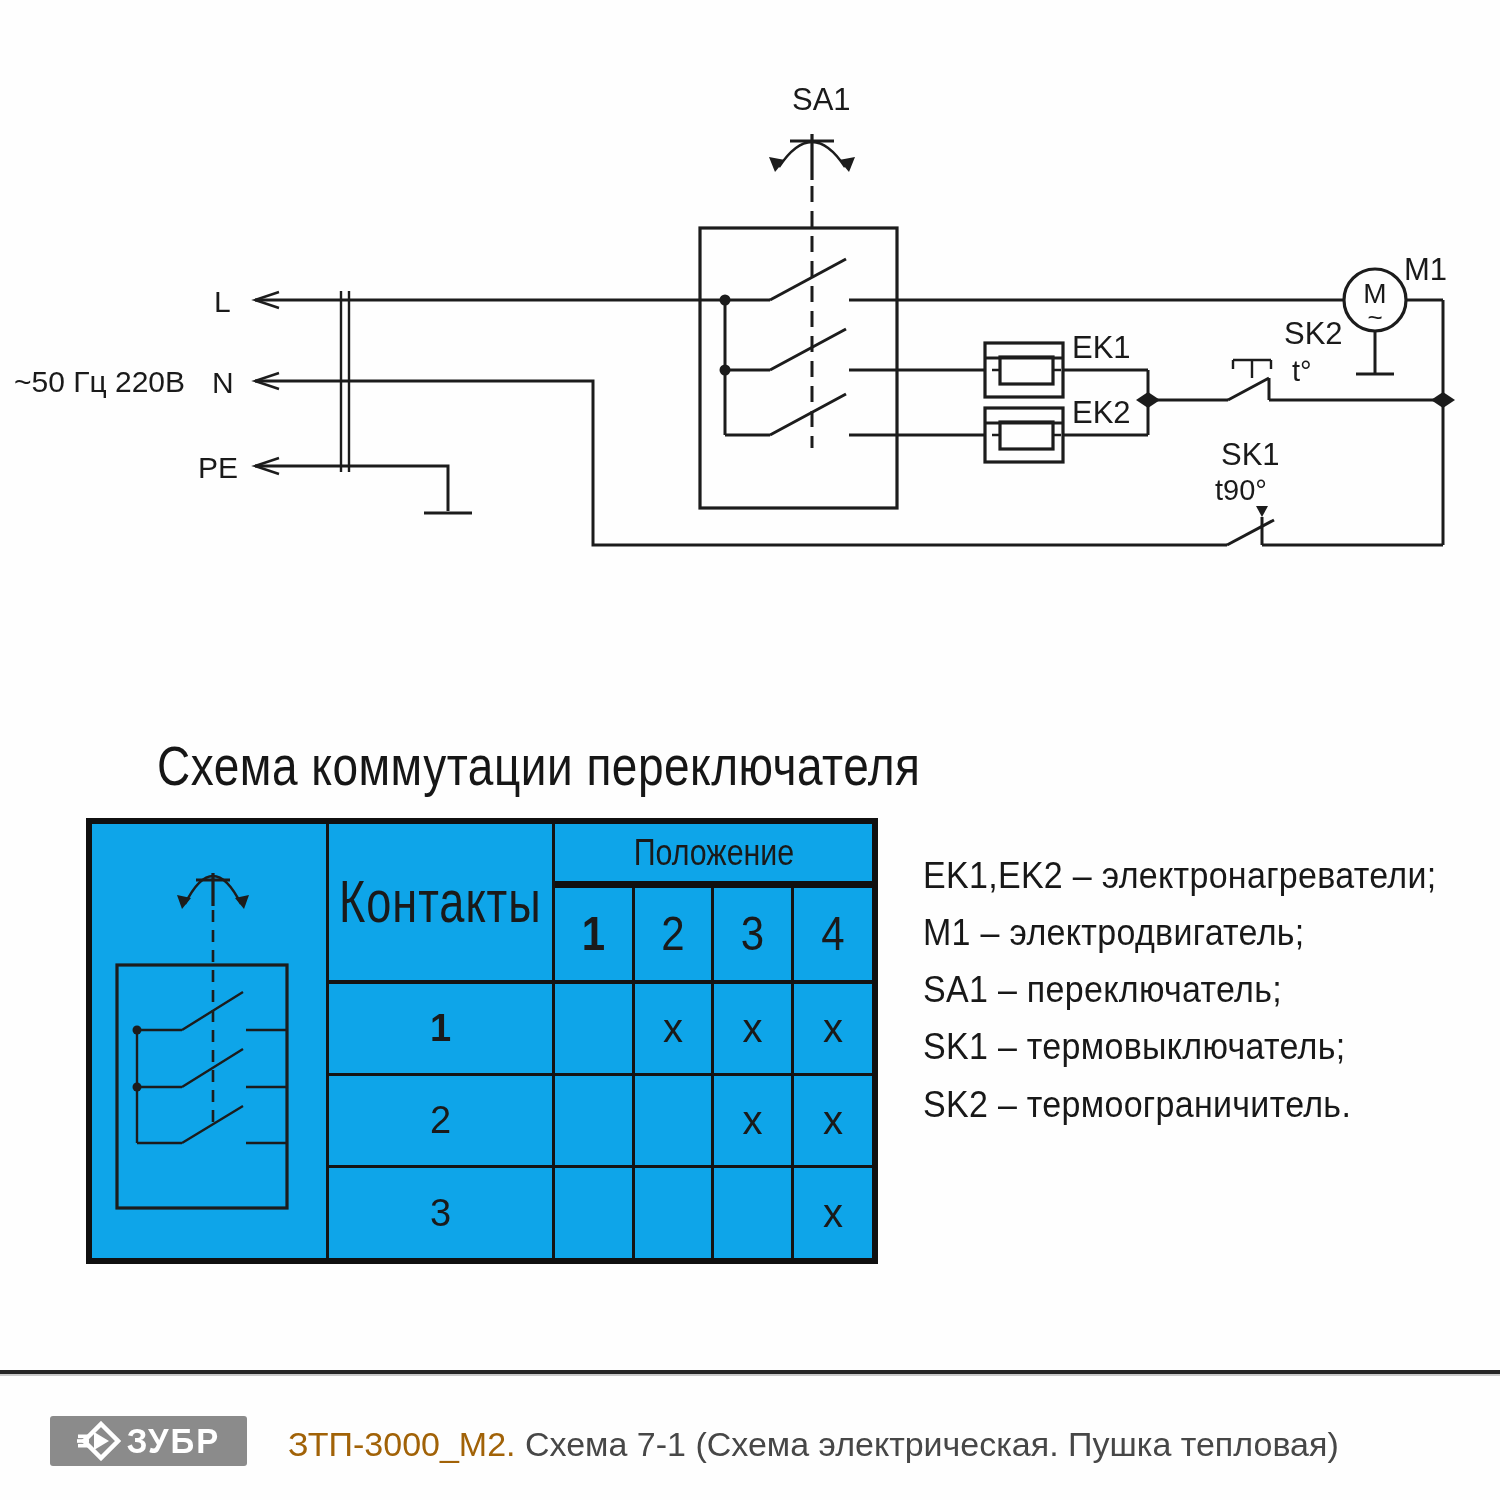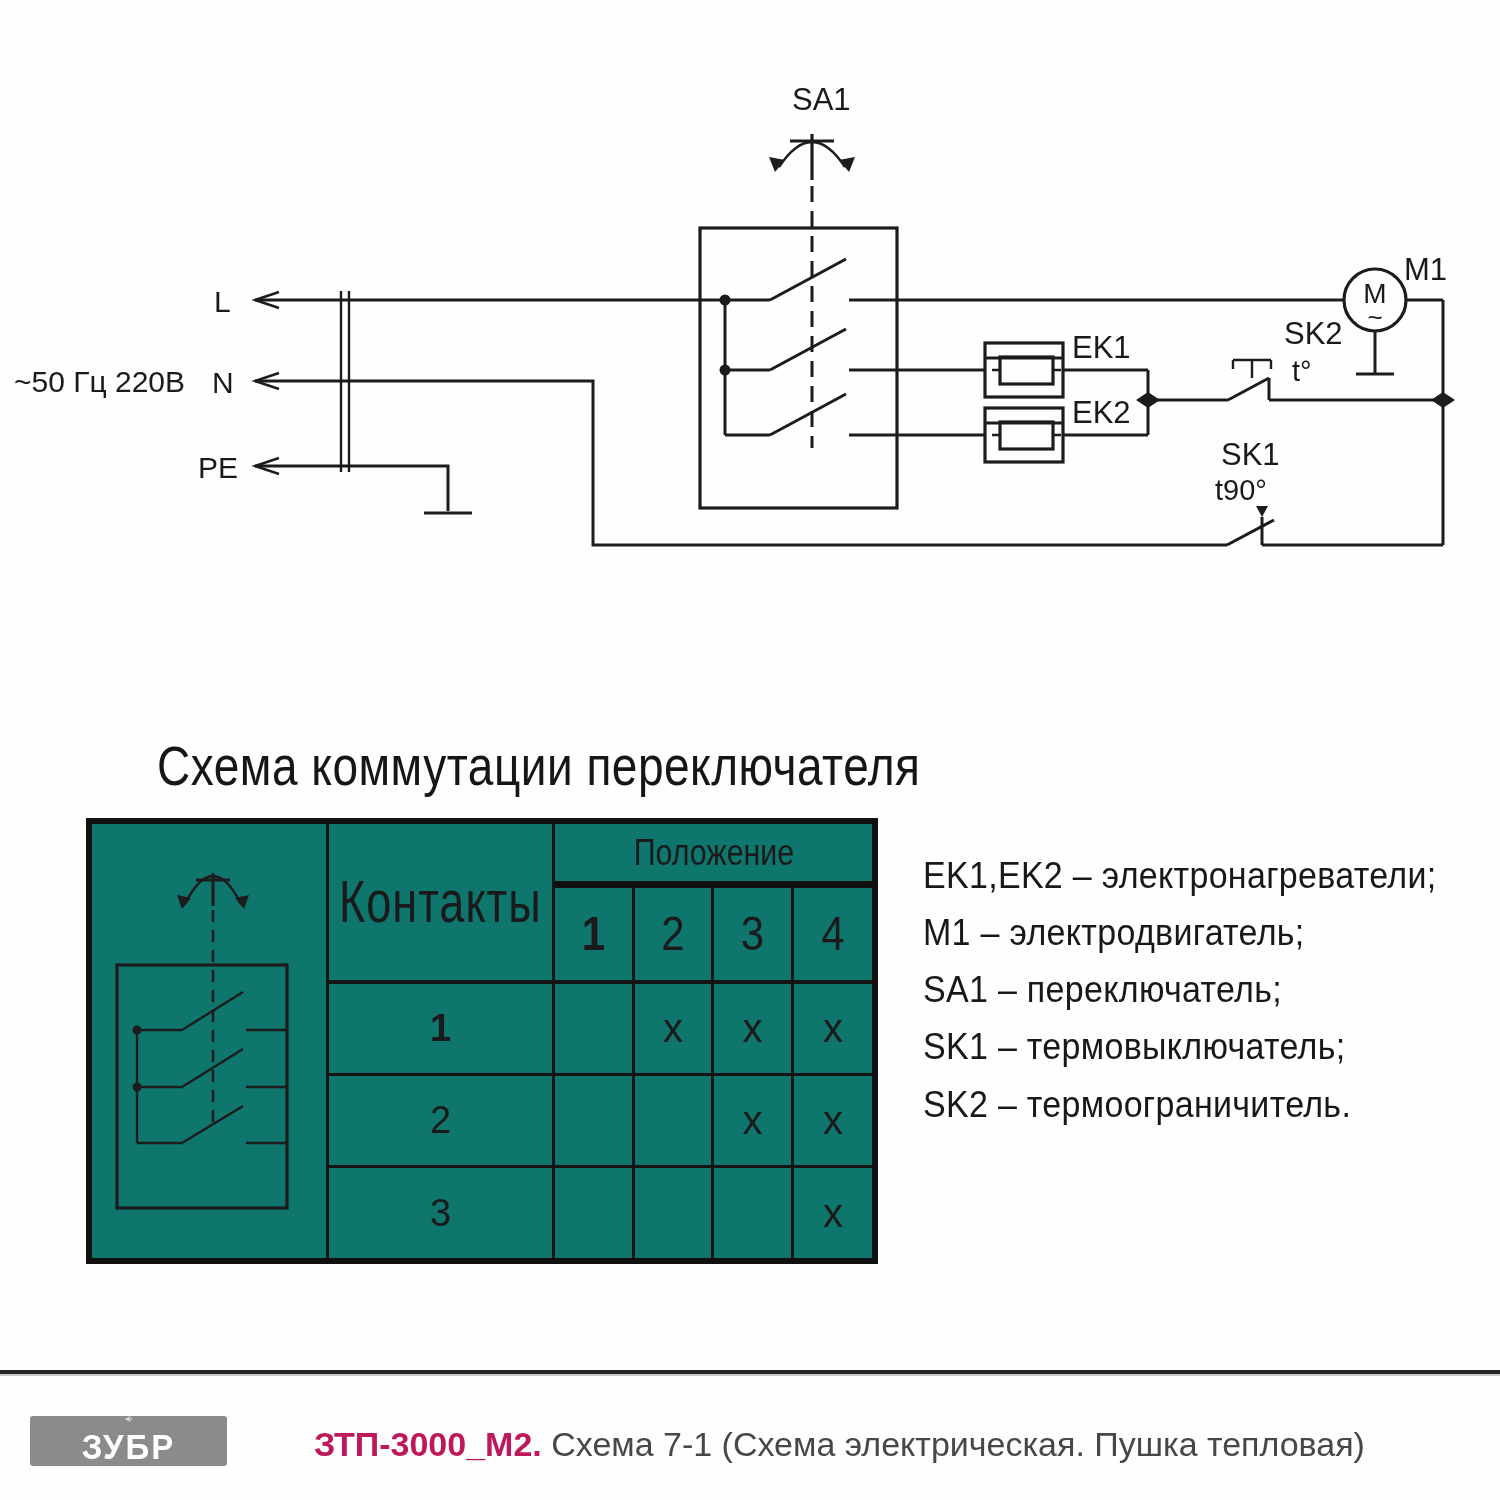--- a/index.html
+++ b/index.html
@@ -13,21 +13,21 @@
   .dash{stroke:#1c1c1c;stroke-width:3;fill:none;stroke-dasharray:16 9;}
   .dash-s{stroke:#1c1c1c;stroke-width:2.6;fill:none;stroke-dasharray:12 8;}
   .lbl{font-family:"Liberation Sans",sans-serif;fill:#1a1a1a;}
 
   
   #switch-table-title{position:absolute;left:157px;top:733px;font-size:46px;
      letter-spacing:.5px;transform:scaleY(1.22);transform-origin:top left;color:#161616;}
 
   
   #ctable{position:absolute;left:86px;top:818px;width:792px;height:446px;
-     border:6px solid #101010;box-sizing:border-box;background:#0f766e;
+     border:6px solid #101010;box-sizing:border-box;background:#0ea5e9;
      display:grid;grid-template-columns:237px 226px 80px 79px 80px 78px;
      grid-template-rows:64px 96px 92px 92px 90px;}
   #ctable .cell{display:flex;align-items:center;justify-content:center;box-sizing:border-box;}
   .b-r{border-right:3px solid #141414;}
   .b-b{border-bottom:3px solid #141414;}
   .b-b-med{border-bottom:4px solid #141414;}
   .b-b-thick{border-bottom:7px solid #101010;}
   .cell-diagram{grid-column:1;grid-row:1/6;position:relative;}
   .cell-contacts{grid-column:2;grid-row:1/3;font-size:46px;transform-origin:center;}
   .cell-contacts span{transform:scale(.98,1.28);display:inline-block;letter-spacing:1px;}
@@ -39,26 +39,26 @@
   .rowlabel{font-size:38px;}
   .markcell{font-size:40px;}
 
   
   #legend{position:absolute;left:923px;top:846px;font-size:34px;line-height:52px;
      color:#181818;transform:scaleY(1.1);transform-origin:top left;letter-spacing:.3px;}
 
   
   #footer-divider{position:absolute;left:0;top:1370px;width:1500px;height:4px;background:#262626;}
   #footer-divider-light{position:absolute;left:0;top:1374px;width:1500px;height:2px;background:#c9c9c9;}
-  #logo{position:absolute;left:30px;top:1416px;width:197px;height:50px;background:#8b8b8b;
-     border-radius:3px;display:flex;align-items:center;justify-content:center;gap:6px;flex-direction:column;}
+  #logo{position:absolute;left:50px;top:1416px;width:197px;height:50px;background:#8b8b8b;
+     border-radius:3px;display:flex;align-items:center;justify-content:center;gap:6px;}
   #logo .brand{color:#ffffff;font-weight:bold;font-size:33px;letter-spacing:2px;
      transform:scaleY(1.08);display:inline-block;}
   #footer-text{position:absolute;left:288px;top:1424px;font-size:34px;line-height:40px;white-space:nowrap;}
-  #footer-text .model{font-weight:bold;color:#be185d;margin-left:26px;}
+  #footer-text .model{font-weight:normal;color:#a16207;}
   #footer-text .subtitle{color:#474747;}
 </style>
 </head>
 <body>
 
 <div id="canvas">
 
   <svg width="1500" height="700" viewBox="0 0 1500 700" style="position:absolute;left:0;top:0;">
 
     <path class="thin" d="M279 292 L255 300 L279 308"></path>

